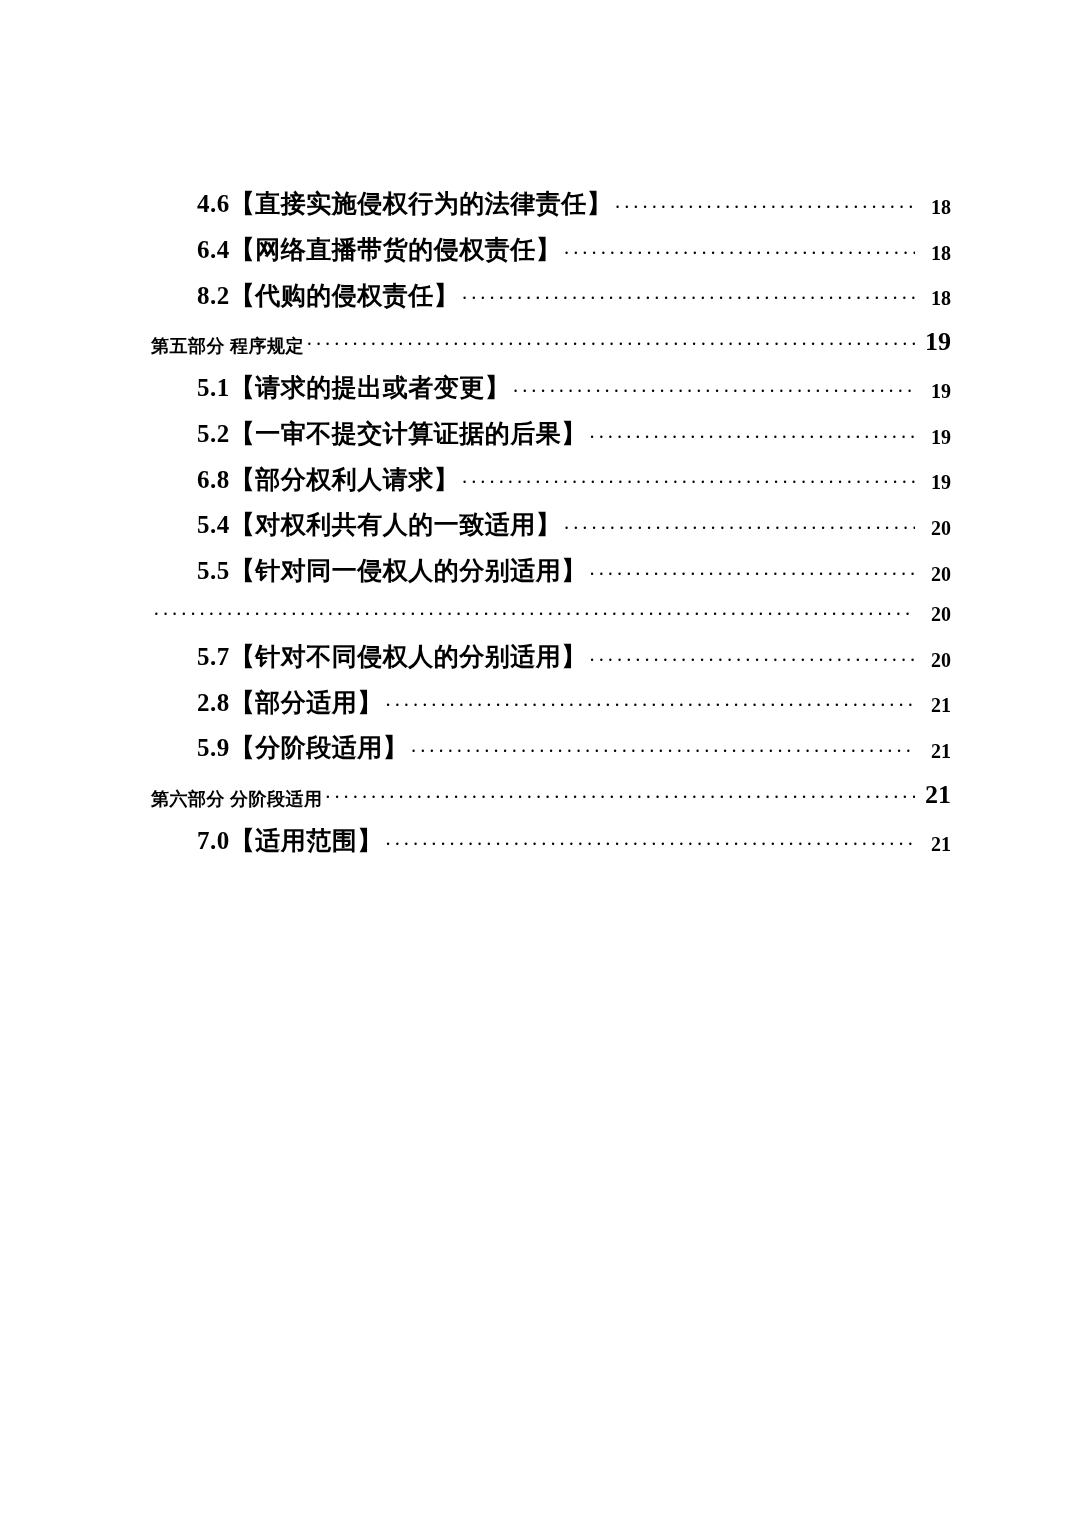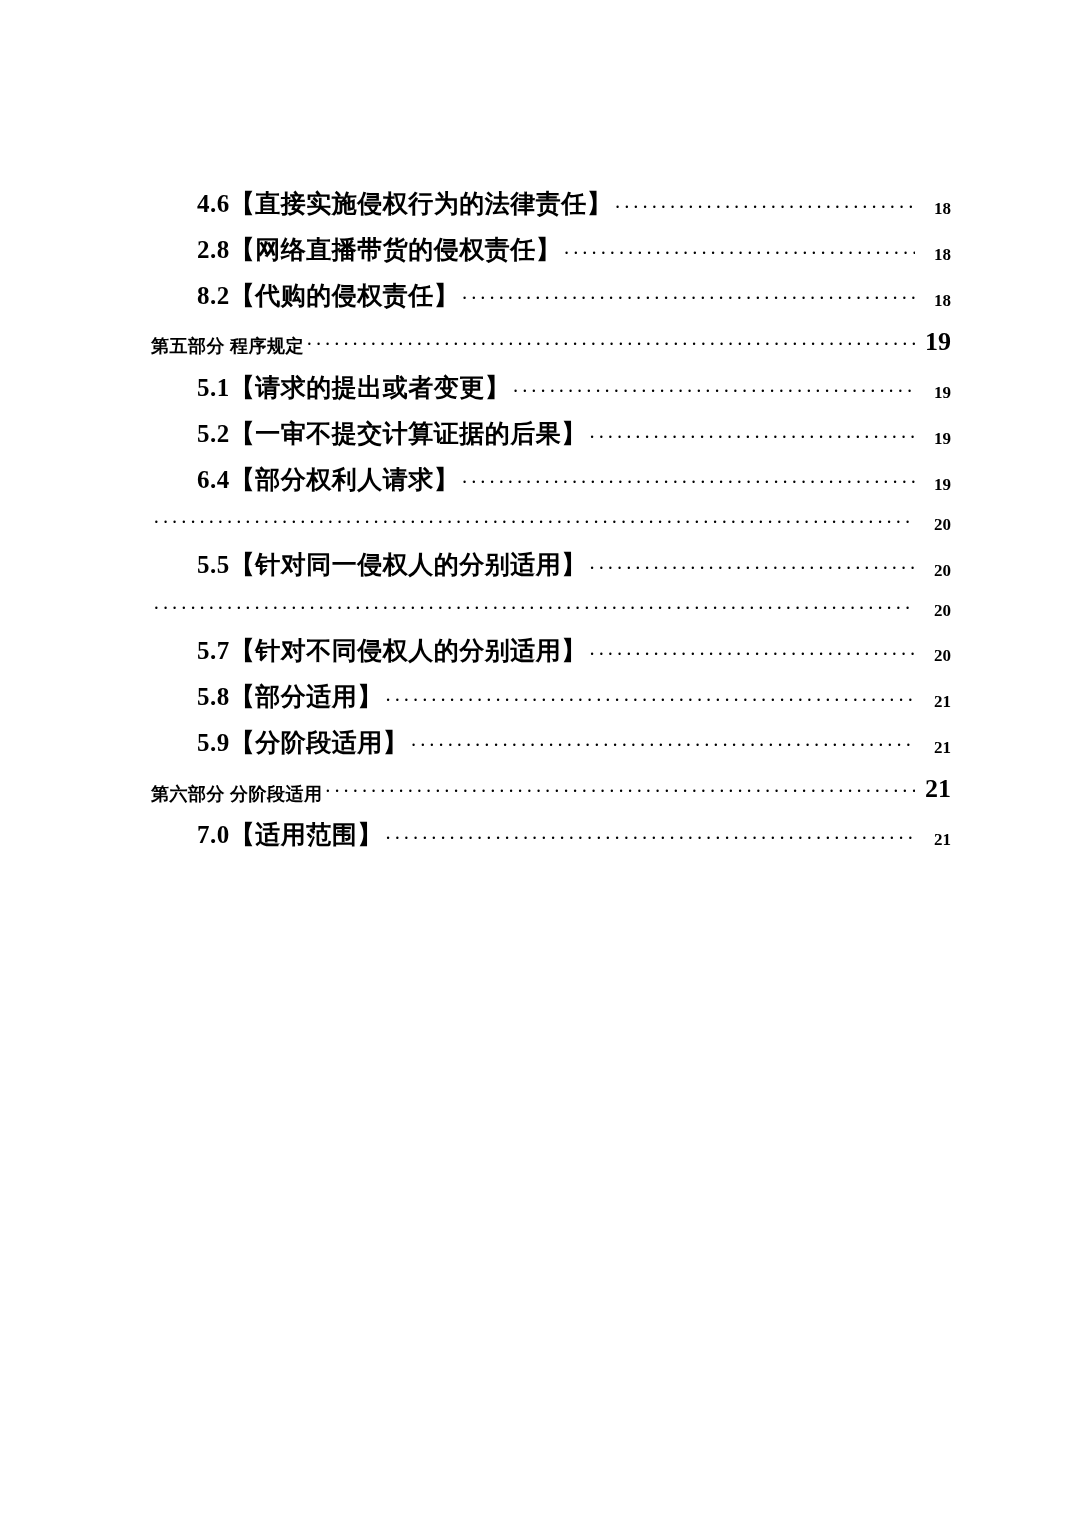--- a/index.html
+++ b/index.html
@@ -43,21 +43,21 @@
     overflow: hidden;
     white-space: nowrap;
     font-size: 20px;
     letter-spacing: 2.5px;
     color: #000;
     margin: 0 2px 5px 2px;
     height: 18px;
   }
   .toc-row .page-num {
     white-space: nowrap;
-    font-size: 17px;
+    font-size: 20px;
     min-width: 34px;
     text-align: right;
   }
 
   
   .lvl2 .label {
     padding-left: 46px;
     font-weight: 600;
   }
   .lvl2 .page-num {
@@ -82,21 +82,21 @@
 <body>
 
 <div class="page">
   <div class="toc" id="toc-list">
       <div class="toc-row lvl2">
         <span class="label">4.6【直接实施侵权行为的法律责任】</span>
         <span class="dots">·······················································································································</span>
         <span class="page-num">18</span>
       </div>
       <div class="toc-row lvl2">
-        <span class="label">2.8【网络直播带货的侵权责任】</span>
+        <span class="label">6.4【网络直播带货的侵权责任】</span>
         <span class="dots">·······················································································································</span>
         <span class="page-num">18</span>
       </div>
       <div class="toc-row lvl2">
         <span class="label">8.2【代购的侵权责任】</span>
         <span class="dots">·······················································································································</span>
         <span class="page-num">18</span>
       </div>
       <div class="toc-row lvl1">
         <span class="label">第五部分 程序规定</span>
@@ -107,44 +107,45 @@
         <span class="label">5.1【请求的提出或者变更】</span>
         <span class="dots">·······················································································································</span>
         <span class="page-num">19</span>
       </div>
       <div class="toc-row lvl2">
         <span class="label">5.2【一审不提交计算证据的后果】</span>
         <span class="dots">·······················································································································</span>
         <span class="page-num">19</span>
       </div>
       <div class="toc-row lvl2">
-        <span class="label">6.4【部分权利人请求】</span>
+        <span class="label">6.8【部分权利人请求】</span>
         <span class="dots">·······················································································································</span>
         <span class="page-num">19</span>
       </div>
       <div class="toc-row lvl2">
+        <span class="label">5.4【对权利共有人的一致适用】</span>
         <span class="dots">·······················································································································</span>
         <span class="page-num">20</span>
       </div>
       <div class="toc-row lvl2">
         <span class="label">5.5【针对同一侵权人的分别适用】</span>
         <span class="dots">·······················································································································</span>
         <span class="page-num">20</span>
       </div>
       <div class="toc-row lvl2">
         <span class="dots">·······················································································································</span>
         <span class="page-num">20</span>
       </div>
       <div class="toc-row lvl2">
         <span class="label">5.7【针对不同侵权人的分别适用】</span>
         <span class="dots">·······················································································································</span>
         <span class="page-num">20</span>
       </div>
       <div class="toc-row lvl2">
-        <span class="label">5.8【部分适用】</span>
+        <span class="label">2.8【部分适用】</span>
         <span class="dots">·······················································································································</span>
         <span class="page-num">21</span>
       </div>
       <div class="toc-row lvl2">
         <span class="label">5.9【分阶段适用】</span>
         <span class="dots">·······················································································································</span>
         <span class="page-num">21</span>
       </div>
       <div class="toc-row lvl1">
         <span class="label">第六部分 分阶段适用</span>

